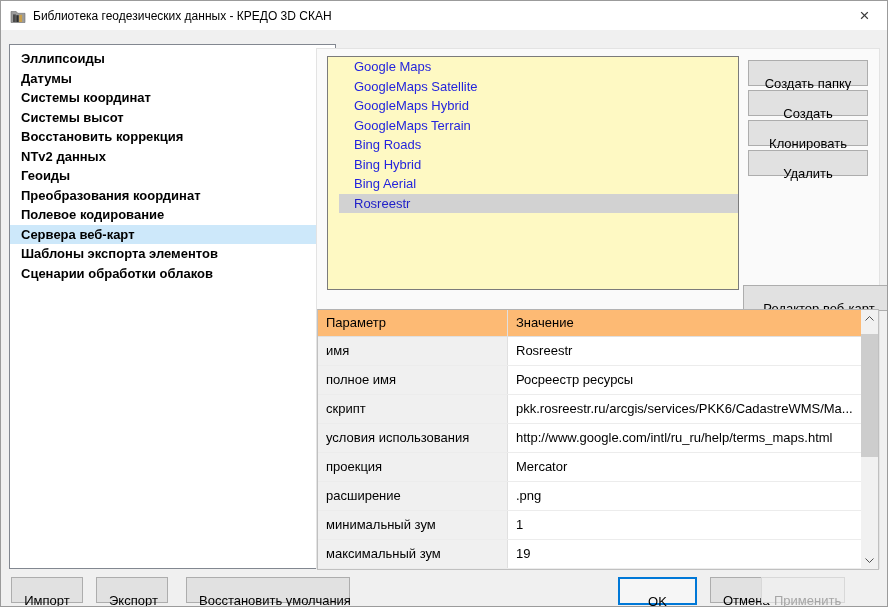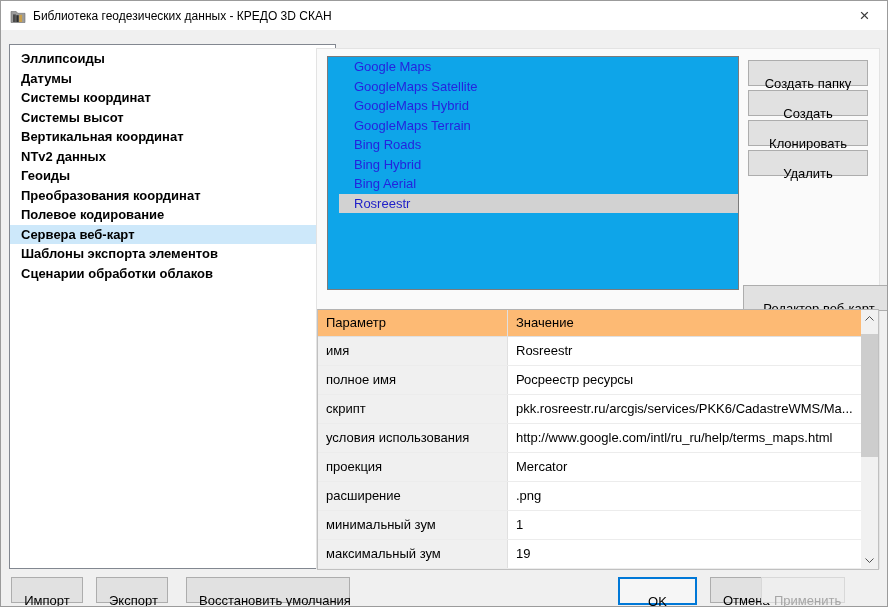--- a/index.html
+++ b/index.html
@@ -12,21 +12,21 @@
   .titlebar { position:absolute; left:0; top:0; width:100%; height:29px; background:#ffffff; display:flex; align-items:center; }
   .titlebar .app-icon { margin:0 7px 0 9px; width:16px; height:16px; flex:0 0 auto; }
   .titlebar .title { font-size:12px; white-space:nowrap; }
   .close-btn { position:absolute; right:0; top:0; width:45px; height:29px; display:flex; align-items:center; justify-content:center; font-size:17px; color:#3b3b3b; cursor:default; }
   
   .sidebar { position:absolute; left:8px; top:43px; width:327px; height:525px; box-sizing:border-box; background:#fff; border:1px solid #828790; padding-top:4px; overflow:hidden; }
   .side-item { height:19.5px; line-height:19.5px; padding-left:11px; font-weight:bold; white-space:nowrap; }
   .side-item.selected { background:#cde8fa; }
   
   .main { position:absolute; left:315px; top:47px; width:564px; height:521px; box-sizing:border-box; background:#fafafa; border:1px solid #e3e3e3; }
-  .server-list { position:absolute; left:10px; top:7px; width:412px; height:234px; box-sizing:border-box; background:#0ea5e9; border:1px solid #7b7b7b; overflow:hidden; }
+  .server-list { position:absolute; left:10px; top:7px; width:412px; height:234px; box-sizing:border-box; background:#fef9c3; border:1px solid #7b7b7b; overflow:hidden; }
   .srv-item { height:19.5px; line-height:19.5px; margin-left:11px; padding-left:15px; color:#2424dd; white-space:nowrap; }
   .srv-item.selected { background:#d2d2d2; color:#2020c8; }
   
   .btn { position:absolute; box-sizing:border-box; background:#e1e1e1; border:1px solid #adadad; font-family:inherit; font-size:13px; color:#000; text-align:center; padding:12px; line-height:22px; cursor:default; white-space:nowrap; }
   .btn.sbtn { left:431px; width:120px; height:24px; }
   .btn.editor { left:426px; top:216px; width:152px; height:24px;margin-top:20px; }
   .btn.b1 { top:11px; } .btn.b2 { top:41px; } .btn.b3 { top:71px; } .btn.b4 { top:101px; }
   
   .param-table { position:absolute; left:0px; top:260px; width:562px; height:261px; box-sizing:border-box; background:#fff; border:1px solid #c0c0c0; border-top:1px solid #b3b3b3; overflow:hidden; }
   .t-head { display:flex; height:26px; line-height:26px; border-bottom:1px solid #e0e0e0; background:#fdba74; width:543px; }
@@ -62,21 +62,21 @@
     <span class="title">Библиотека геодезических данных - КРЕДО 3D СКАН</span>
     <span class="close-btn">×</span>
   </div>
 
   <div class="sidebar">
 
   <div class="side-item">Эллипсоиды</div>
       <div class="side-item">Датумы</div>
       <div class="side-item">Системы координат</div>
       <div class="side-item">Системы высот</div>
-      <div class="side-item">Вертикальная координат</div>
+      <div class="side-item">Восстановить коррекция</div>
       <div class="side-item">NTv2 данных</div>
       <div class="side-item">Геоиды</div>
       <div class="side-item">Преобразования координат</div>
       <div class="side-item">Полевое кодирование</div>
       <div class="side-item selected">Сервера веб-карт</div>
       <div class="side-item">Шаблоны экспорта элементов</div>
       <div class="side-item">Сценарии обработки облаков</div>
     </div>
 
   <div class="main">

